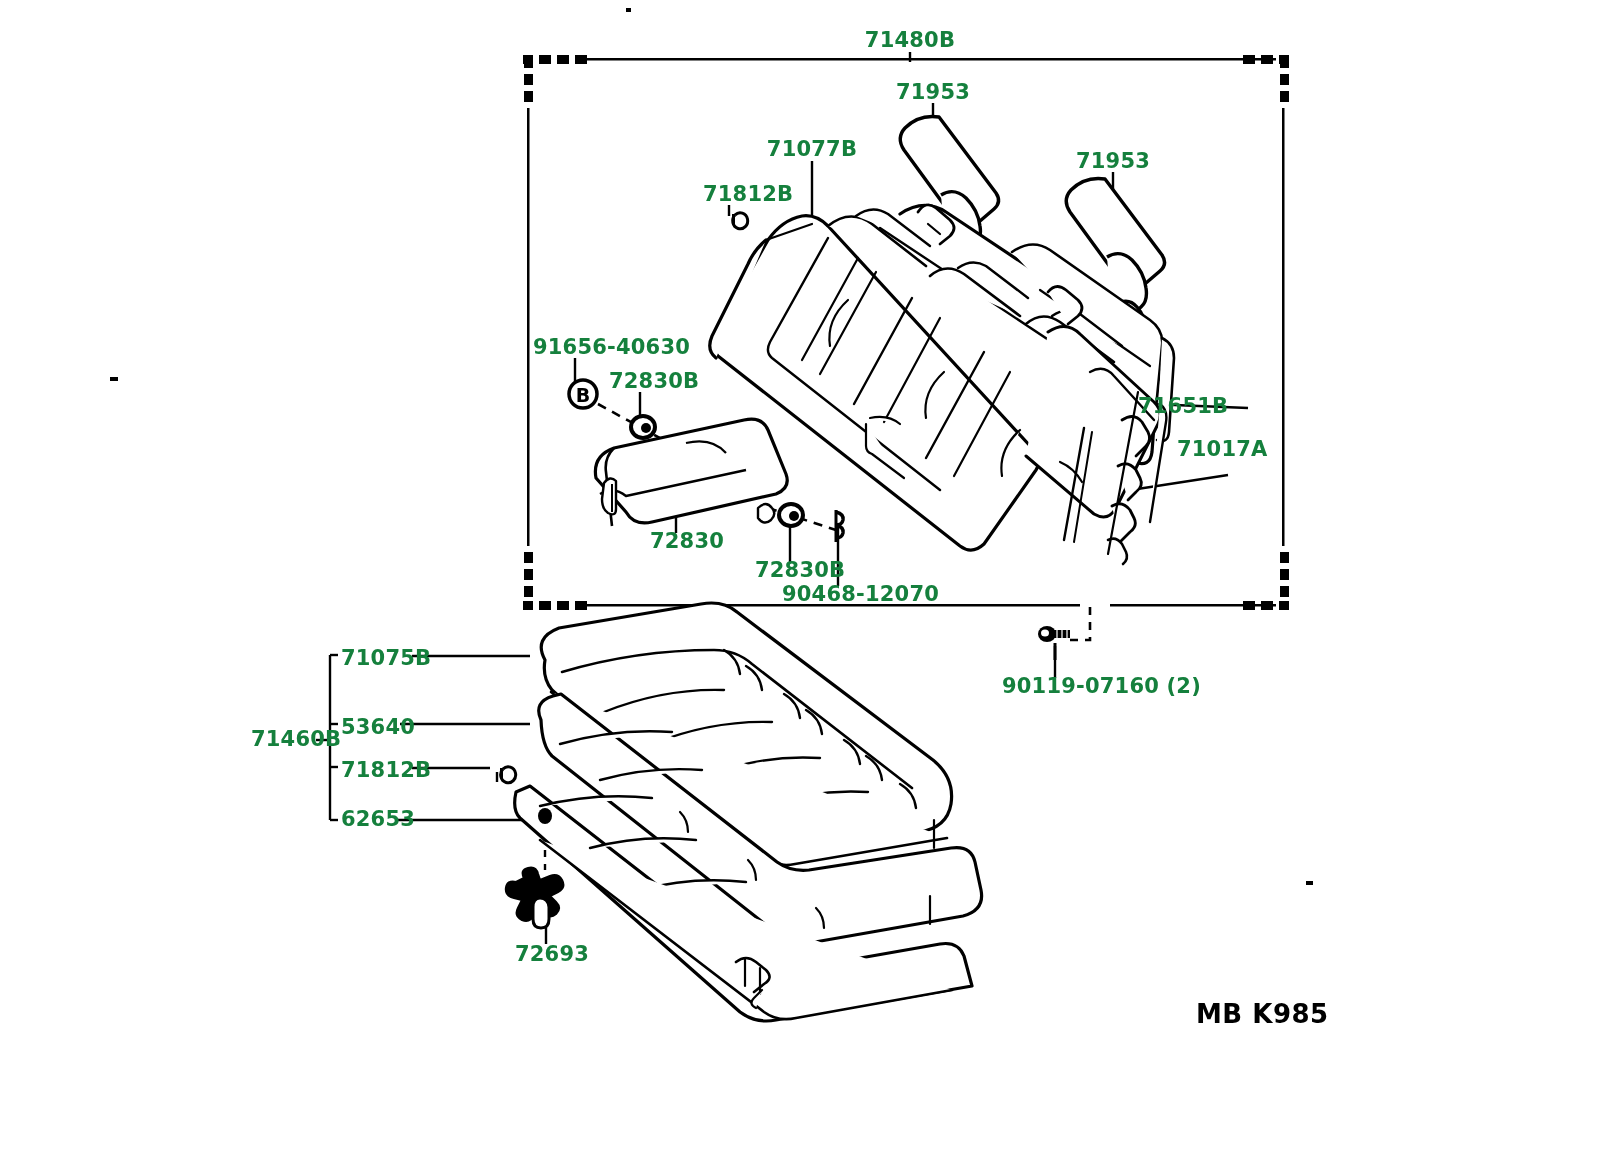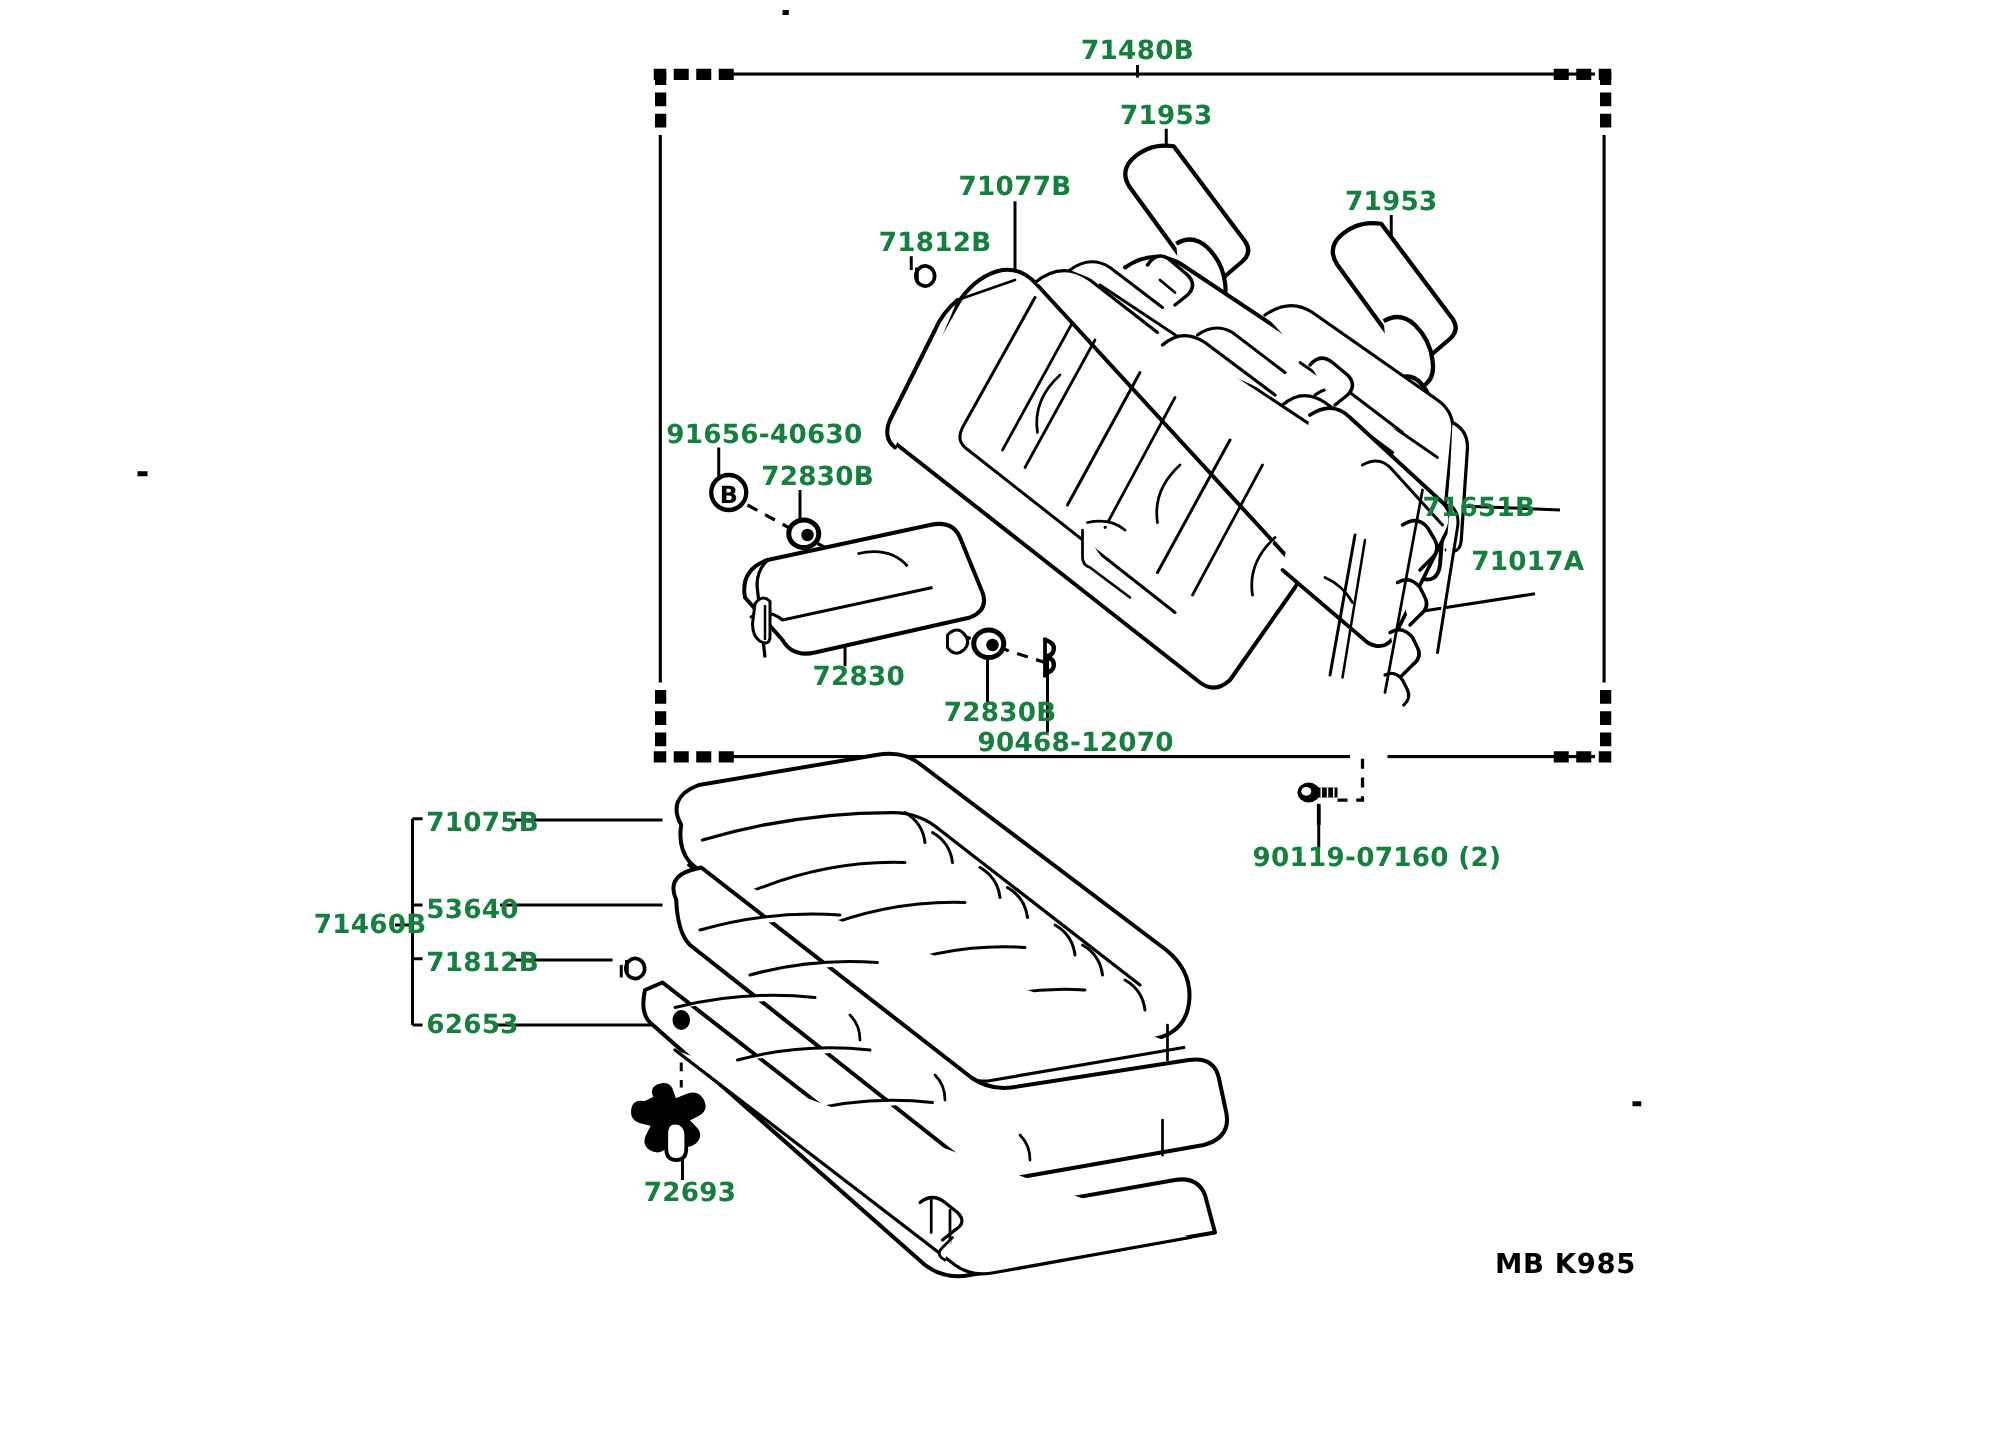--- a/index.html
+++ b/index.html
@@ -31,21 +31,21 @@
     color: #15803d;
     white-space: nowrap;
     letter-spacing: 0.2px;
     line-height: 1;
   }
   .lbl.ctr { transform: translateX(-50%); }
   .sheetcode {
     position: absolute;
     font-family: "DejaVu Sans", sans-serif;
     font-weight: bold;
-    font-size: 22px;
+    font-size: 26px;
     letter-spacing: 0.5px;
     color: #000000;
     white-space: nowrap;
   }
 </style>
 </head>
 <body>
 
 <div id="page">
 

